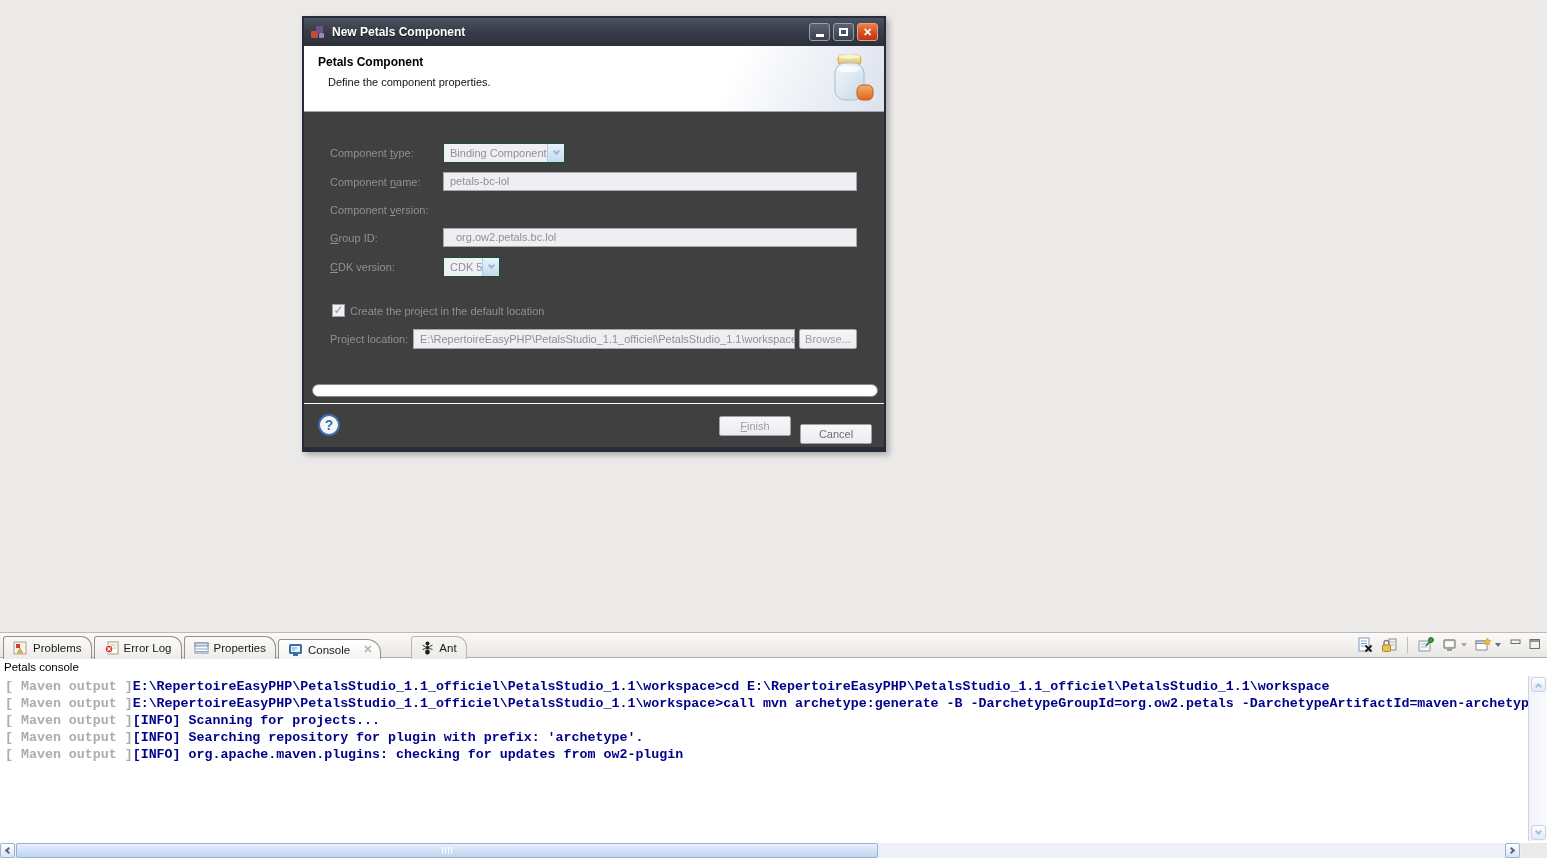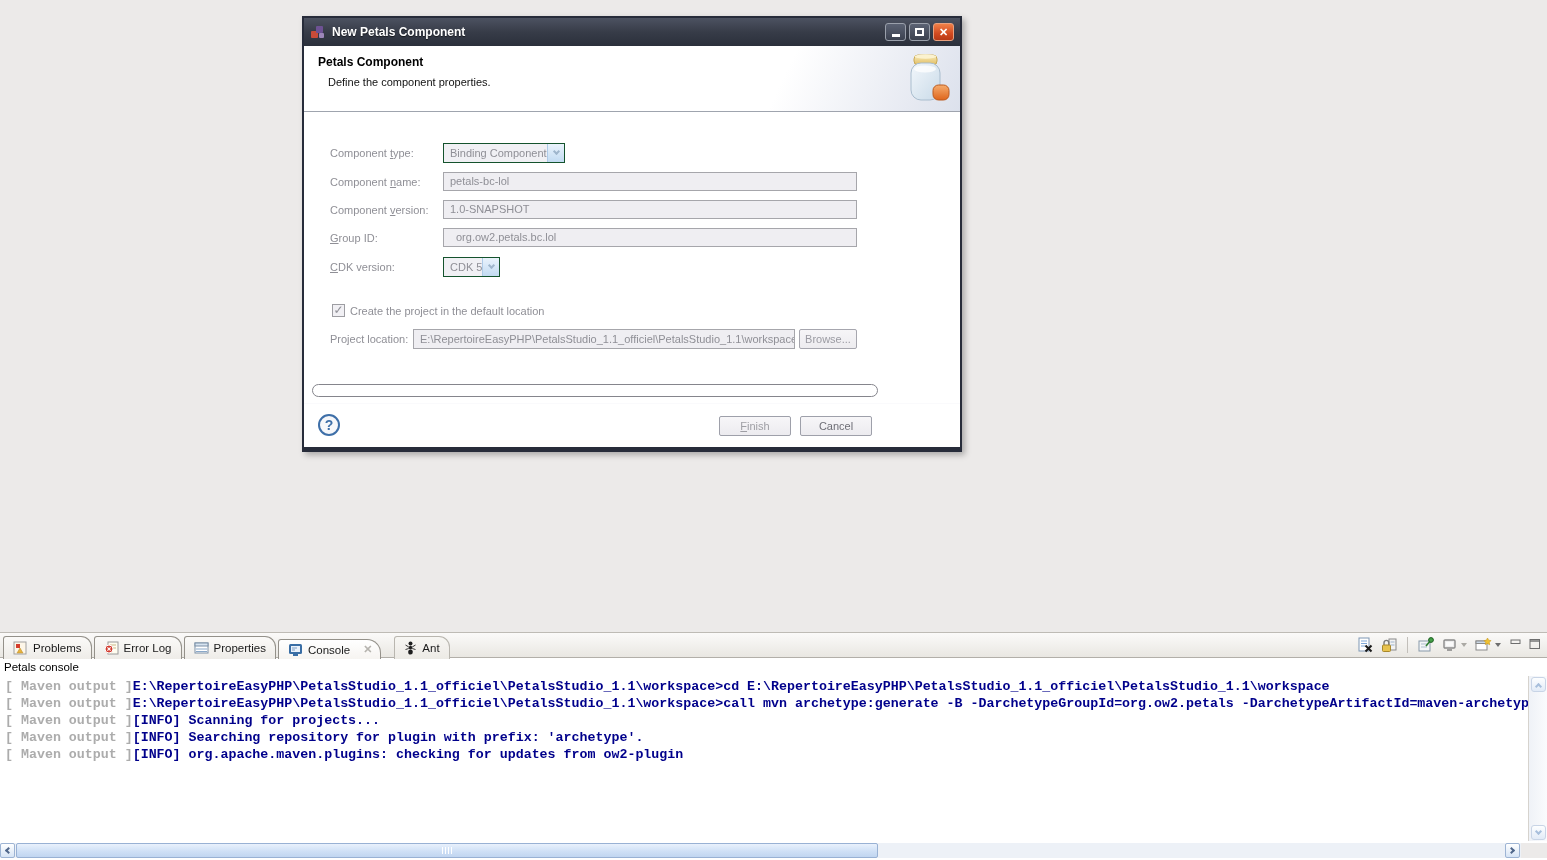--- a/index.html
+++ b/index.html
@@ -1,21 +1,21 @@
 <!DOCTYPE html>
 <html><head>
 <meta charset="utf-8">
 <style>
   * { margin:0; padding:0; box-sizing:border-box; }
   html,body { width:1547px; height:860px; overflow:hidden; }
   body { background:#ECEAE9; font-family:"Liberation Sans", sans-serif; position:relative; }
 
   
-  .dialog { position:absolute; left:302px; top:16px; width:660px; height:436px;
-            background:#ffffff; border:2px solid #272C3A; border-bottom-width:5px;
+  .dialog { position:absolute; left:302px; top:16px; width:584px; height:436px;
+            background:#404040; border:2px solid #272C3A; border-bottom-width:5px;
             box-shadow:3px 3px 6px rgba(0,0,0,.28); }
   .titlebar { position:absolute; left:0; top:0; right:0; height:28px;
               background:linear-gradient(#4C5261,#373C48 50%,#2B303B);
               display:flex; align-items:center; padding:0 6px; }
   .titlebar-title { color:#FFFFFF; font-weight:bold; font-size:12px; margin-left:6px;
                     text-shadow:0 1px 1px rgba(0,0,0,.6); }
   .win-buttons { margin-left:auto; display:flex; gap:3px; }
   .win-btn { width:21px; height:18px; border-radius:3px; border:1px solid #9AA0AB;
              background:linear-gradient(#5B6273,#3B414F); display:flex; align-items:center;
              justify-content:center; }
@@ -58,35 +58,35 @@
   .separator { position:absolute; left:0; top:385px; right:0; height:1px; background:#BDBDC2;
                border-bottom:1px solid #FAFAFC; }
 
   .help-btn { position:absolute; left:14px; top:396px; width:22px; height:22px; border:2px solid #3E6FA8;
               border-radius:50%; color:#3E6FA8; font-size:14px; font-weight:bold; text-align:center;
               line-height:18px; background:#F6F7FA; }
   .dlg-btn { position:absolute; top:398px; width:72px; height:20px;
              background:linear-gradient(#F7F6F8,#ECEBEF); border:1px solid #9EA0AA; border-radius:2px;
              font-size:11px; text-align:center; line-height:18px; }
   .dlg-btn.finish { left:415px; color:#9E9EA4; }
-  .dlg-btn.cancel { left:496px; color:#6E6E76; }
+  .dlg-btn.cancel { left:496px; color:#6E6E76;margin-top:8px; }
 
   
   .console-panel { position:absolute; left:0; top:632px; width:1547px; height:228px; background:#FFFFFF; }
   .tabbar { position:absolute; left:0; top:0; right:0; height:26px;
             background:linear-gradient(#FBFAF9,#E9E7E2); border-top:1px solid #BEBBB5;
             border-bottom:1px solid #B2AFA9; }
   .tabs { display:flex; align-items:flex-end; height:26px; padding-left:3px; }
   .tab { display:flex; align-items:center; gap:5px; height:23px; padding:0 9px; font-size:11.5px;
          color:#1A1A1A; border:1px solid #94918A; border-bottom:none; border-radius:3px 11px 0 0;
          background:linear-gradient(#FBFAF8,#EEECE8); margin-right:2px; white-space:nowrap; }
   .tab.selected { height:20px; background:linear-gradient(#FFFFFF,#F6F4F1); position:relative; z-index:2;
                   border-radius:3px 14px 0 0; padding-right:8px; }
   .tab .close { color:#B6B4AF; font-size:11px; font-weight:bold; margin-left:8px; }
-  .tab.ant-tab { margin-left:11px; }
+  .tab.ant-tab { margin-left:28px; }
 
   .view-toolbar { position:absolute; right:46px; top:4px; display:flex; align-items:center; gap:8px; }
   .tool-btn { display:flex; align-items:center; gap:1px; }
   .tool-sep { width:1px; height:16px; background:#C2BFBA; margin:0 2px; }
   .dd-arrow { width:0; height:0; border-left:3px solid transparent; border-right:3px solid transparent;
               border-top:4px solid #6E6E6E; margin-left:2px; }
   .dd-arrow.faint { border-top-color:#ABA9A4; }
   .view-minmax { position:absolute; right:6px; top:5px; display:flex; gap:7px; }
 
   .console-name-row { position:absolute; left:0; top:27px; right:0; height:17px; background:#FFFFFF;
@@ -178,21 +178,20 @@
     <span class="val">Binding Component</span>
     <span class="arrow-btn">
         <span class="chev down"></span>
       </span>
   </span>
 
   <span class="dlg-label" style="top:158px;">Component <u>n</u>ame:</span>
   <span class="dlg-field" style="top:154px;">petals-bc-lol</span>
 
   <span class="dlg-label" style="top:186px;">Component <u>v</u>ersion:</span>
-  <span class="dlg-field" style="top:182px;">1.0-SNAPSHOT</span>
 
   <span class="dlg-label" style="top:214px;text-align:right;"><u>G</u>roup ID:</span>
   <span class="dlg-field" style="top:210px;padding-left:12px;">org.ow2.petals.bc.lol</span>
 
   <span class="dlg-label" style="top:243px;"><u>C</u>DK version:</span>
   <span class="dlg-select" style="top:239px; width:57px;">
     <span class="val">CDK 5</span>
     <span class="arrow-btn">
         <span class="chev down"></span>
       </span>

